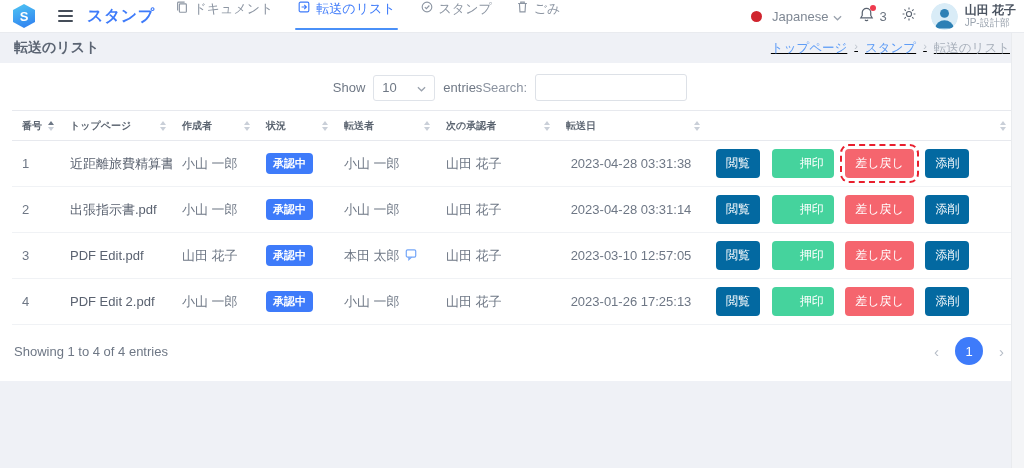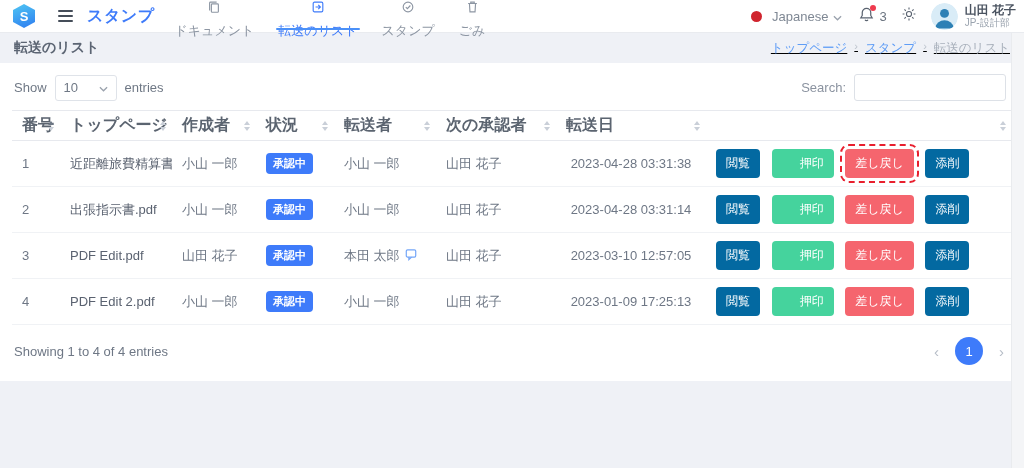--- a/index.html
+++ b/index.html
@@ -9,21 +9,21 @@
   
   .navbar { height:33px; background:#ffffff; display:flex; align-items:center; border-bottom:1px solid #e9ebef; position:relative; z-index:5; }
   .logo-box { width:48px; display:flex; justify-content:center; align-items:center; cursor:pointer; }
   .hex { width:22px; height:24px; clip-path:polygon(50% 0,100% 25%,100% 75%,50% 100%,0 75%,0 25%);
          background:linear-gradient(160deg,#4fc6f3,#2e7cf0); color:#fff; font-weight:bold; font-size:13px;
          display:flex; align-items:center; justify-content:center; }
   .hamburger { display:flex; flex-direction:column; gap:3px; margin:0 0 0 10px; cursor:pointer; }
   .hamburger span { width:15px; height:2px; background:#454d59; border-radius:1px; }
   .brand { color:#3e7bfa; font-weight:bold; font-size:16px; margin:0 20px 0 14px; cursor:pointer; letter-spacing:.5px; }
   .nav { display:flex; align-items:stretch; height:33px; }
-  .nav-item { display:flex; align-items:center; gap:5px; color:#8d96a3; font-size:13px; margin-right:24px; cursor:pointer; position:relative;flex-direction:column; }
+  .nav-item { display:flex; gap:5px; color:#8d96a3; font-size:13px; margin-right:24px; cursor:pointer; position:relative; }
   .nav-item.active { color:#3e7bfa; }
   .nav-item.active::after { content:''; position:absolute; left:-2px; right:-2px; bottom:3px; height:2px; background:#4a90f8; border-radius:1px; }
   .nav-right { margin-left:auto; display:flex; align-items:center; padding-right:8px; }
   .flag-dot { width:11px; height:11px; border-radius:50%; background:#d0242e; margin-right:10px; }
   .lang { display:flex; align-items:center; gap:5px; color:#7f8894; font-size:13px; cursor:pointer; margin-right:16px; }
   .bell-wrap { position:relative; display:flex; align-items:center; cursor:pointer; }
   .bell-dot { position:absolute; top:-1px; right:-1px; width:6px; height:6px; border-radius:50%; background:#ef3b4e; }
   .notif-count { color:#6b7480; font-size:13px; margin:0 14px 0 4px; }
   .gear-wrap { cursor:pointer; display:flex; align-items:center; margin-right:14px; }
   .avatar { width:27px; height:27px; border-radius:50%; overflow:hidden; cursor:pointer; flex:none; }
@@ -34,31 +34,31 @@
   
   .title-bar { height:30px; display:flex; align-items:center; justify-content:space-between; padding:0 14px; }
   .page-title { color:#5c6573; font-size:14px; font-weight:600; }
   .breadcrumb { display:flex; align-items:flex-start; gap:7px; font-size:12.5px;text-decoration:underline; }
   .crumb-link { color:#5f9df6; cursor:pointer; }
   .crumb-sep { color:#bcc3cc; font-size:11px; }
   .crumb-current { color:#a9b1bc; }
 
   
   .card { background:#fff; }
-  .controls { display:flex; justify-content:space-between; align-items:center; padding:11px 18px 9px 14px; }
+  .controls { display:flex; justify-content:center; align-items:center; padding:11px 18px 9px 14px; }
   .show-group { display:flex; align-items:center; gap:8px; color:#6f7885; font-size:13px; }
   .page-size { width:62px; height:26px; border:1px solid #dfe3e9; border-radius:3px; background:#fff; color:#6f7885;
                font-size:13px; display:flex; align-items:center; justify-content:space-between; padding:0 8px; cursor:pointer; }
   .search-group { display:flex; align-items:center; gap:8px; color:#8b93a0; font-size:13px; }
   .search-input { width:152px; height:27px; border:1px solid #dde1e7; border-radius:3px; padding:0 8px; font-size:13px; color:#555; outline:none; font-family:"Liberation Sans", sans-serif; }
 
   
   .tbl-wrap { padding:0 12px; }
   table { width:100%; border-collapse:collapse; table-layout:fixed; }
-  th { border-top:1px solid #e7e9ee; border-bottom:1px solid #e7e9ee; height:30px; font-size:16px; color:#5b6470;
+  th { border-top:1px solid #e7e9ee; border-bottom:1px solid #e7e9ee; height:30px; font-size:10px; color:#5b6470;
        font-weight:bold; text-align:left; padding:0 18px 0 10px; position:relative; cursor:pointer; white-space:nowrap; }
   th.c-date { text-align:left; }
   td { height:45px; border-bottom:1px solid #f0f2f5; font-size:13px; color:#6e7785; padding:0 10px; white-space:nowrap; overflow:hidden; }
   td.c-file { color:#5a6270; }
   td.c-date { text-align:center; }
   .sort { position:absolute; right:6px; top:50%; transform:translateY(-50%); display:flex; flex-direction:column; align-items:center; }
   .sort .up { width:0; height:0; border-left:3.5px solid transparent; border-right:3.5px solid transparent; border-bottom:4px solid #c9cfd8; }
   .sort .down { width:0; height:0; border-left:3.5px solid transparent; border-right:3.5px solid transparent; border-top:4px solid #c9cfd8; margin-top:2px; }
   th.sorted-asc .up { border-bottom-color:#6d7785; }
   .badge { display:inline-block; background:#3e7bfa; color:#fff; font-size:11px; font-weight:bold; padding:3px 7px; border-radius:4px; }
@@ -331,21 +331,21 @@
     <td class="c-file">PDF Edit 2.pdf</td>
     <td>小山 一郎</td>
     <td><span class="badge">承認中</span></td>
     <td>
       <span class="transferer-cell">
         <span>小山 一郎</span>
 
       </span>
     </td>
     <td>山田 花子</td>
-    <td class="c-date">2023-01-09 17:25:13</td>
+    <td class="c-date">2023-01-26 17:25:13</td>
     <td>
       <button class="btn btn-blue">閲覧</button>
       <button class="btn btn-green">押印</button>
       <button class="btn btn-red">差し戻し</button>
       <button class="btn btn-blue">添削</button>
     </td>
   </tr>
 </tbody>
     </table>
   </div>

